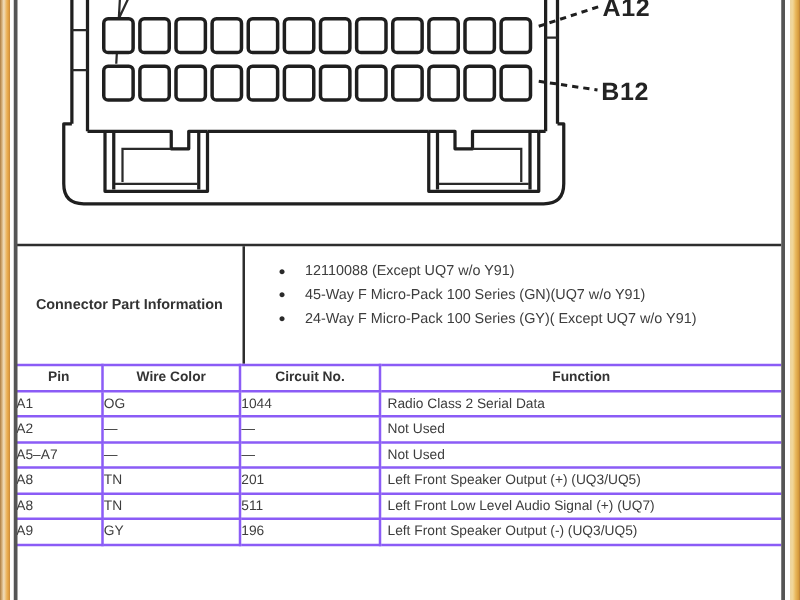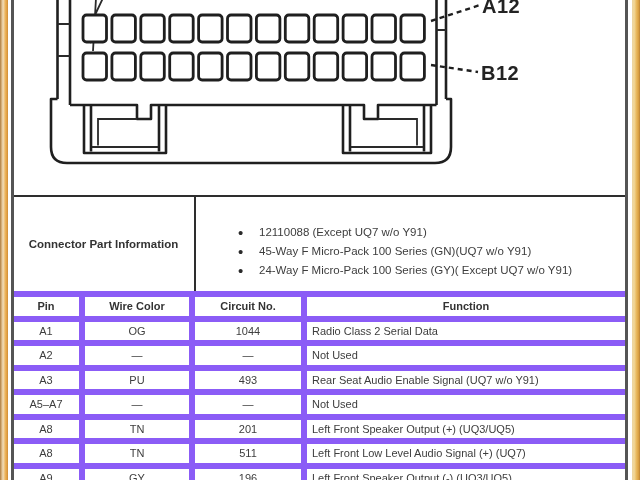--- a/index.html
+++ b/index.html
@@ -29,41 +29,41 @@
   .info-section{
     position:absolute;left:13px;top:195px;width:612px;height:94px;
     border-top:2px solid #2e2e2e;
     display:flex;box-sizing:content-box;
   }
   .info-label{
     width:181px;display:flex;align-items:center;justify-content:center;
     font-size:11.5px;font-weight:bold;color:#333333;text-align:right;
   }
   .info-divider{width:2px;background:#2e2e2e;}
-  .info-list{flex:1;margin:15px;padding:11px 4px 0 27px;}
+  .info-list{flex:1;margin:0;padding:11px 4px 0 27px;}
   .info-list li{
     list-style:none;position:relative;padding-left:21px;
     font-size:11.5px;line-height:19px;color:#3d3d3d;white-space:nowrap;
   }
   .info-list li::before{
     content:"\2022";position:absolute;left:0;top:0;
     font-size:15px;color:#2a2a2a;
   }
 
   .pin-table{
     position:absolute;left:13px;top:291px;width:612px;
     border-collapse:collapse;table-layout:fixed;
     font-size:11px;color:#3d3d3d;
   }
   .pin-table th,.pin-table td{
-    border:6px solid #8b5cf6;border-left:2px solid #2e2e2e;
+    border:2px solid #8b5cf6;border-left:2px solid #2e2e2e;
     height:18.5px;padding:0;overflow:hidden;white-space:nowrap;
   }
   .pin-table th{font-weight:bold;text-align:center;color:#333333;}
-  .pin-table td.c0,.pin-table td.c1,.pin-table td.c2{text-align:center;}
+  .pin-table td.c0,.pin-table td.c1,.pin-table td.c2{text-align:left;}
   .pin-table td.c3{text-align:left;padding-left:5px;}
   .pin-table th,.pin-table td{border-left-color:#2e2e2e;}
   .pin-table tr>*:first-child{border-left:none;}
   .pin-table tr>*:last-child{border-right:none;}
 </style>
 </head>
 <body>
 
 <div class="page">
 
@@ -162,26 +162,20 @@
           <td class="c2">1044</td>
           <td class="c3">Radio Class 2 Serial Data</td>
         </tr>
         <tr>
           <td class="c0">A2</td>
           <td class="c1">—</td>
           <td class="c2">—</td>
           <td class="c3">Not Used</td>
         </tr>
         <tr>
-          <td class="c0">A3</td>
-          <td class="c1">PU</td>
-          <td class="c2">493</td>
-          <td class="c3">Rear Seat Audio Enable Signal (UQ7 w/o Y91)</td>
-        </tr>
-        <tr>
           <td class="c0">A5–A7</td>
           <td class="c1">—</td>
           <td class="c2">—</td>
           <td class="c3">Not Used</td>
         </tr>
         <tr>
           <td class="c0">A8</td>
           <td class="c1">TN</td>
           <td class="c2">201</td>
           <td class="c3">Left Front Speaker Output (+) (UQ3/UQ5)</td>

